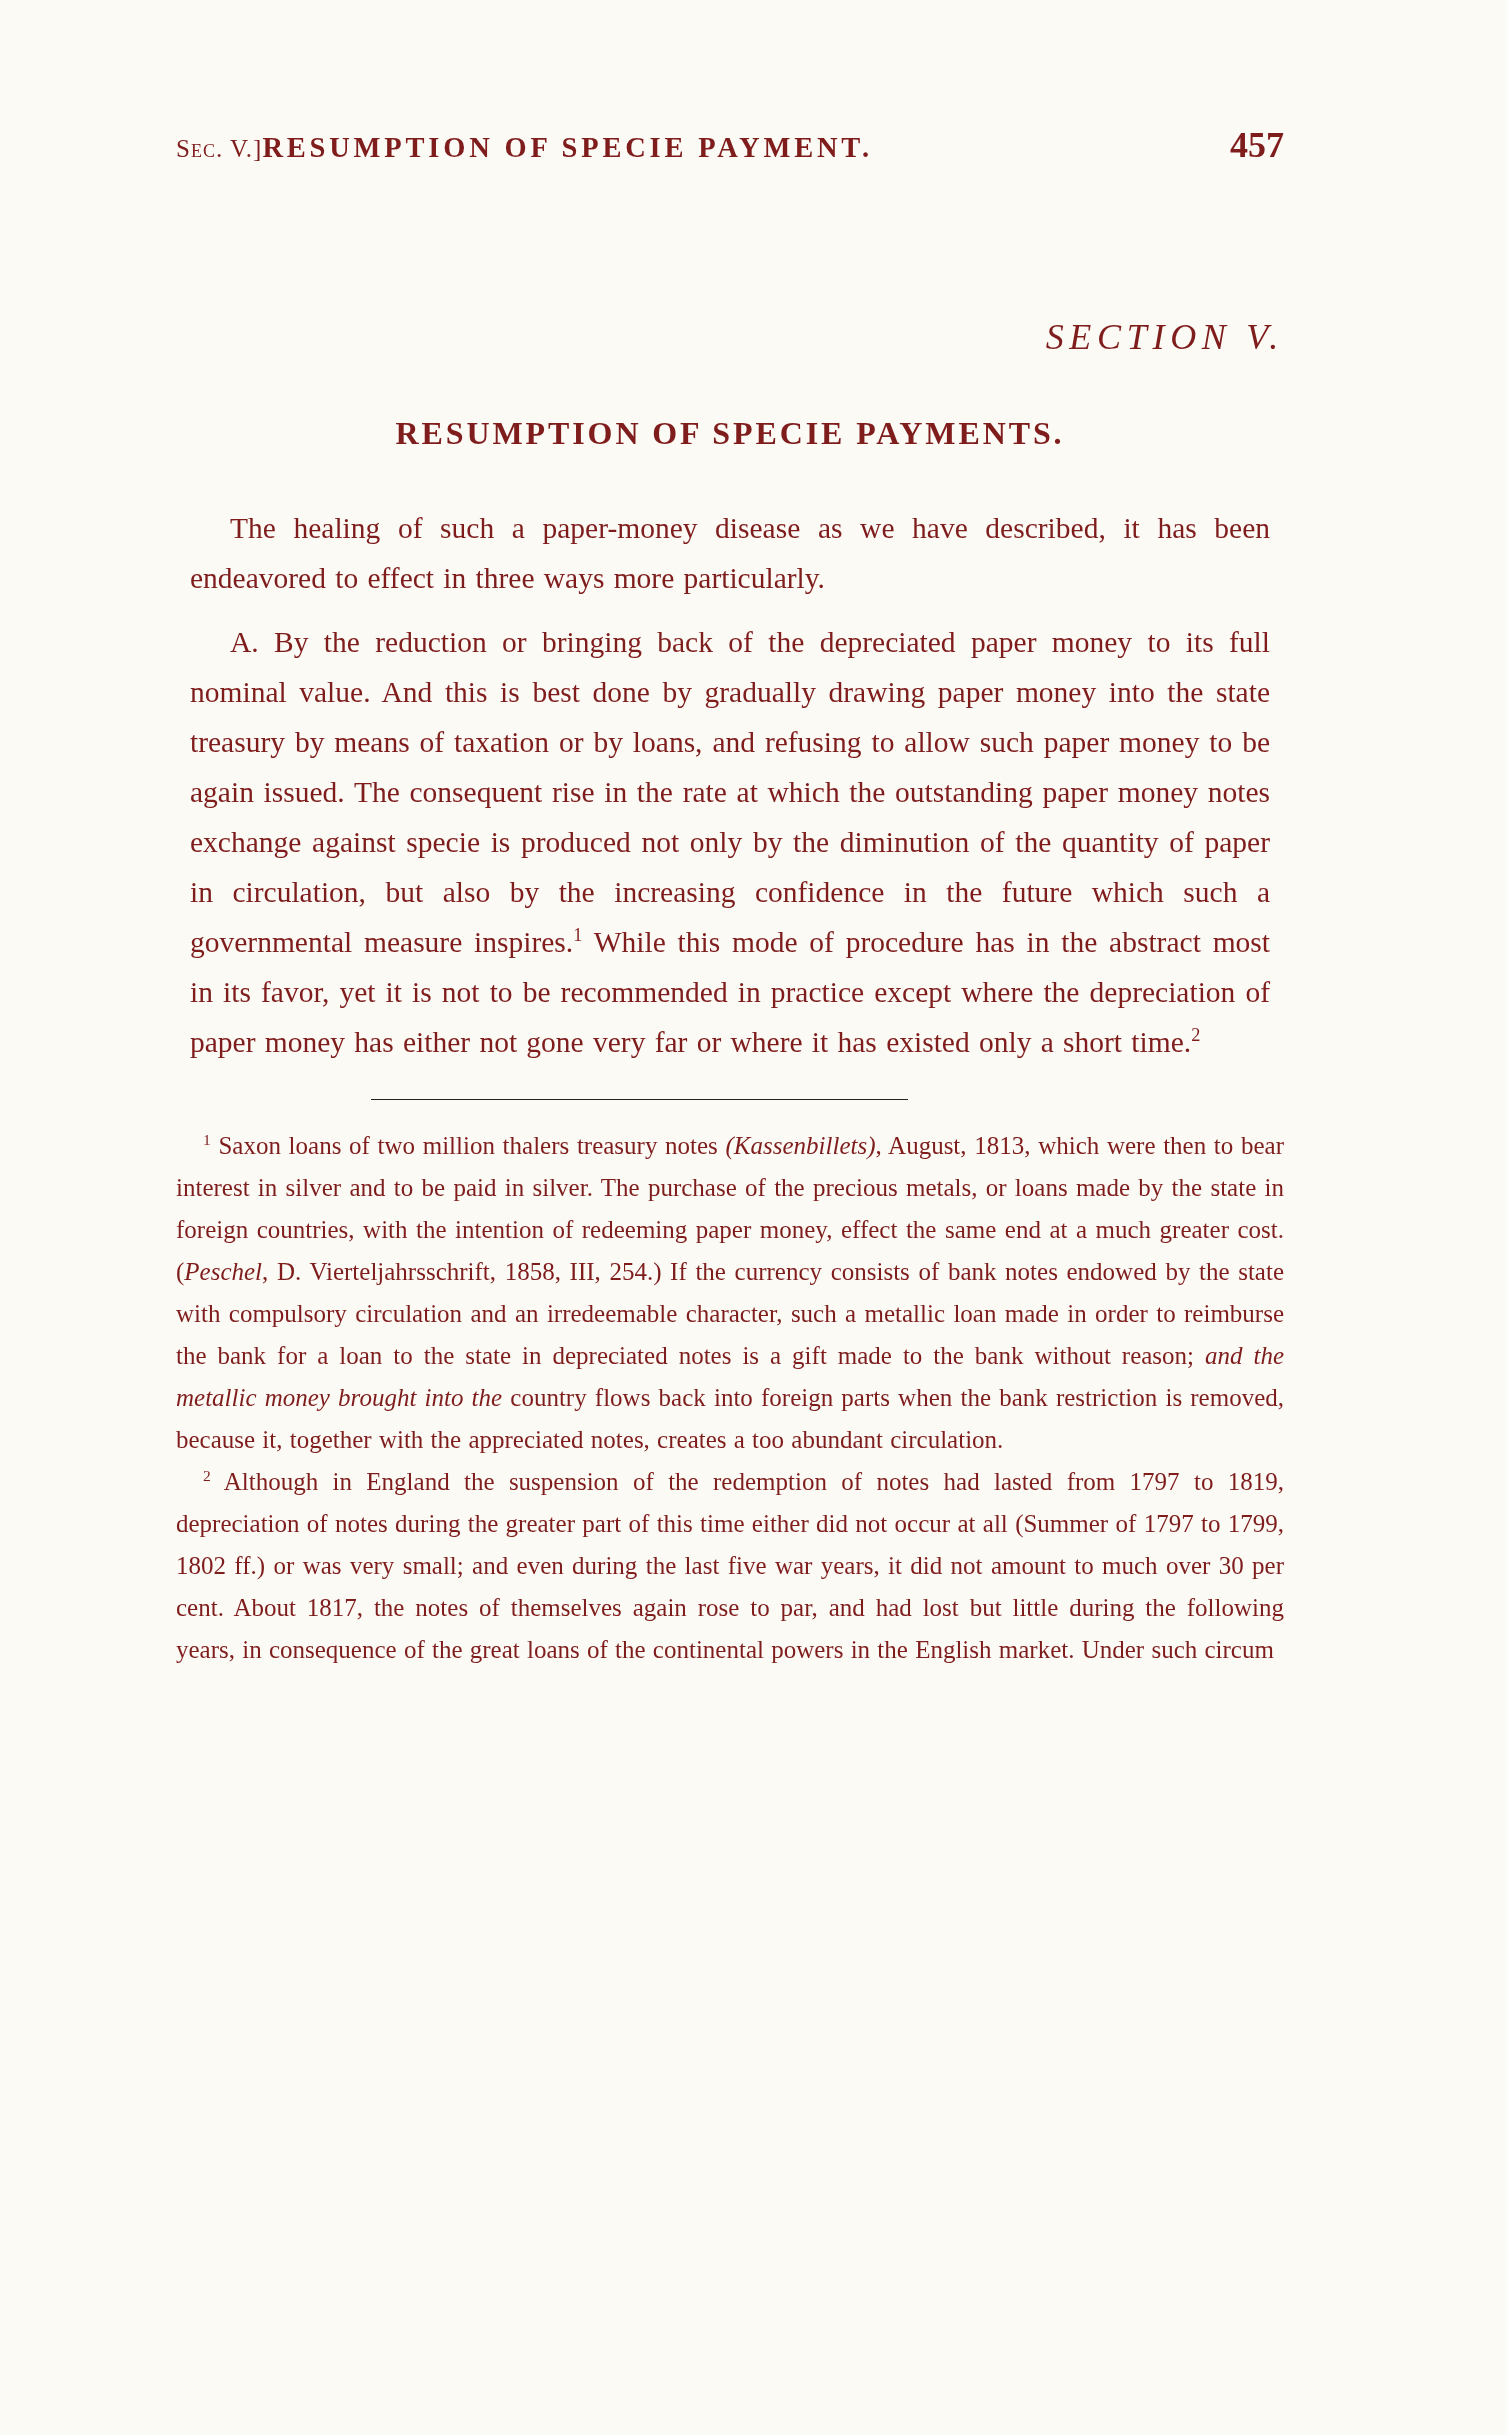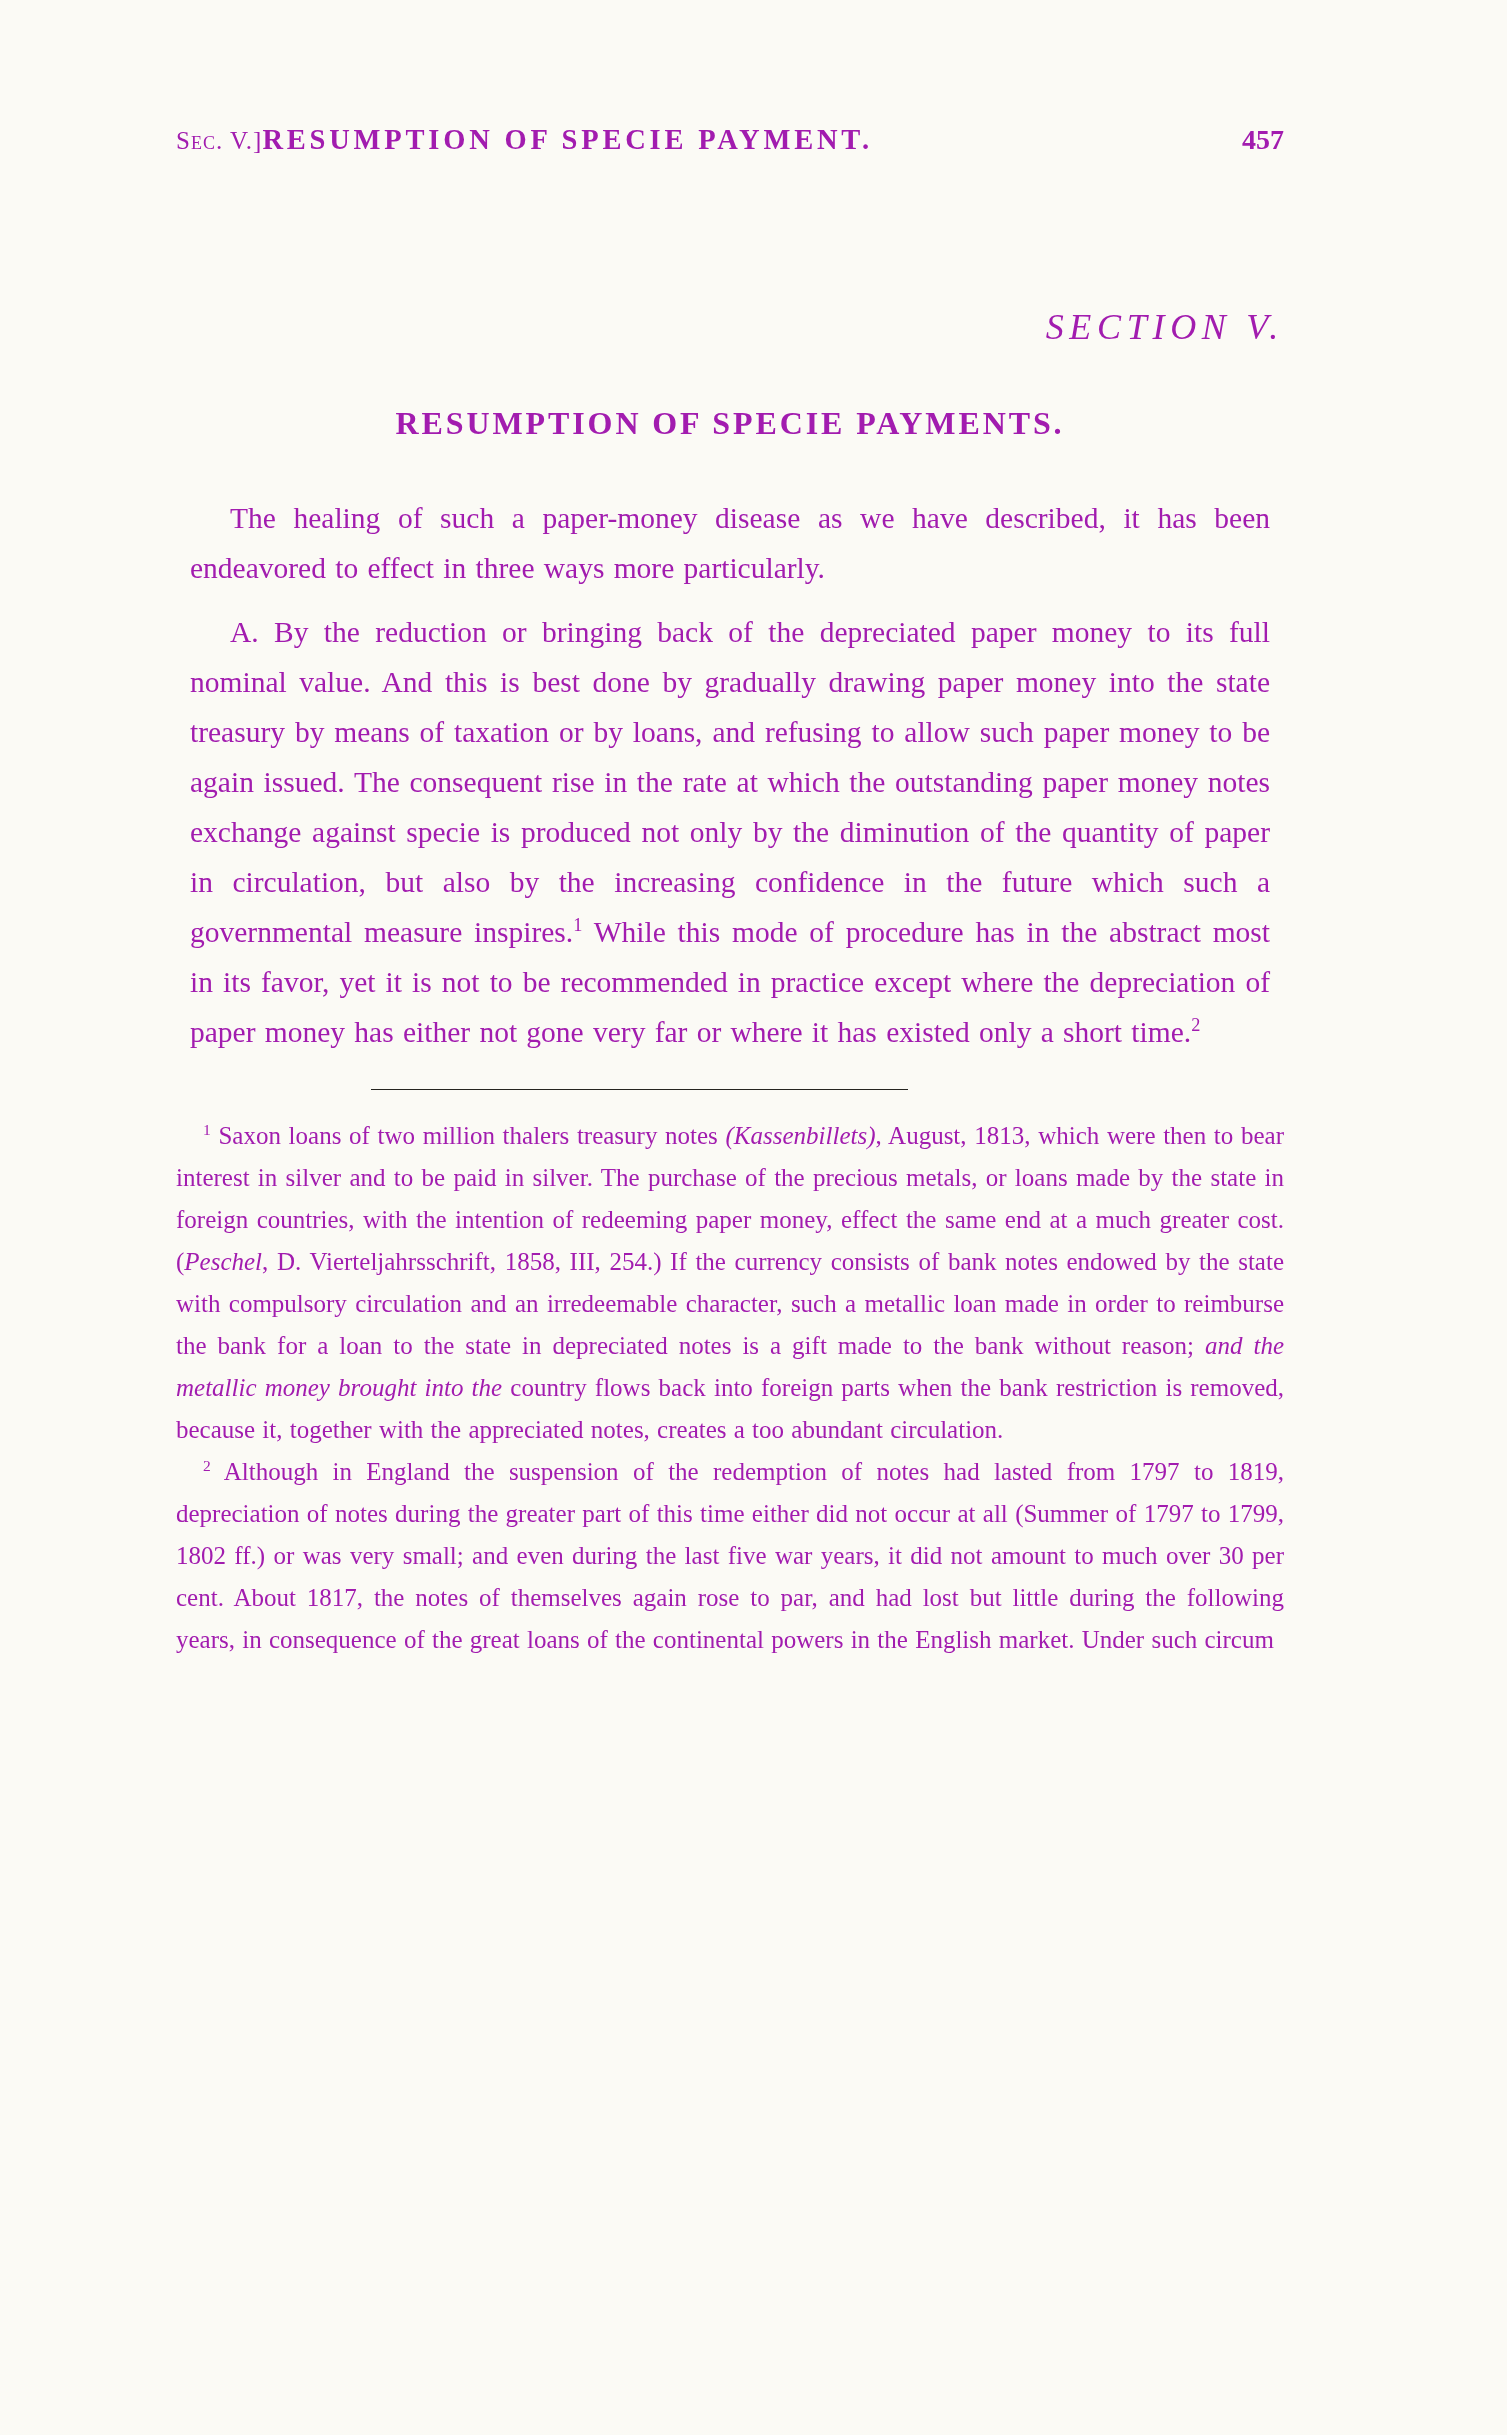--- a/index.html
+++ b/index.html
@@ -6,21 +6,21 @@
     margin: 0;
     padding: 0;
     background: #fbfaf5;
   }
   .page {
     position: relative;
     width: 1508px;
     height: 2436px;
     margin: 0 auto;
     background: #fbfaf5;
-    color: #a21caf;
+    color: #7f1d1d;
     font-family: "Liberation Serif", serif;
     box-sizing: border-box;
     padding: 124px 224px 0 176px;
     overflow: hidden;
   }
   .running-header {
     display: flex;
     justify-content: space-between;
     align-items: baseline;
     width: 100%;
@@ -32,21 +32,21 @@
     white-space: nowrap;
   }
   .rh-center {
     font-size: 28.5px;
     font-weight: 700;
     letter-spacing: 3.8px;
     flex: 1;
     white-space: nowrap;
   }
   .rh-right {
-    font-size: 28px;
+    font-size: 36px;
     font-weight: 700;
     white-space: nowrap;
     font-family: Liberation Serif, serif;
   }
   .title {
     margin: 150px 0 0 0;
     text-align: right;
     font-size: 36px;
     font-weight: 400;
     letter-spacing: 5.7px;

